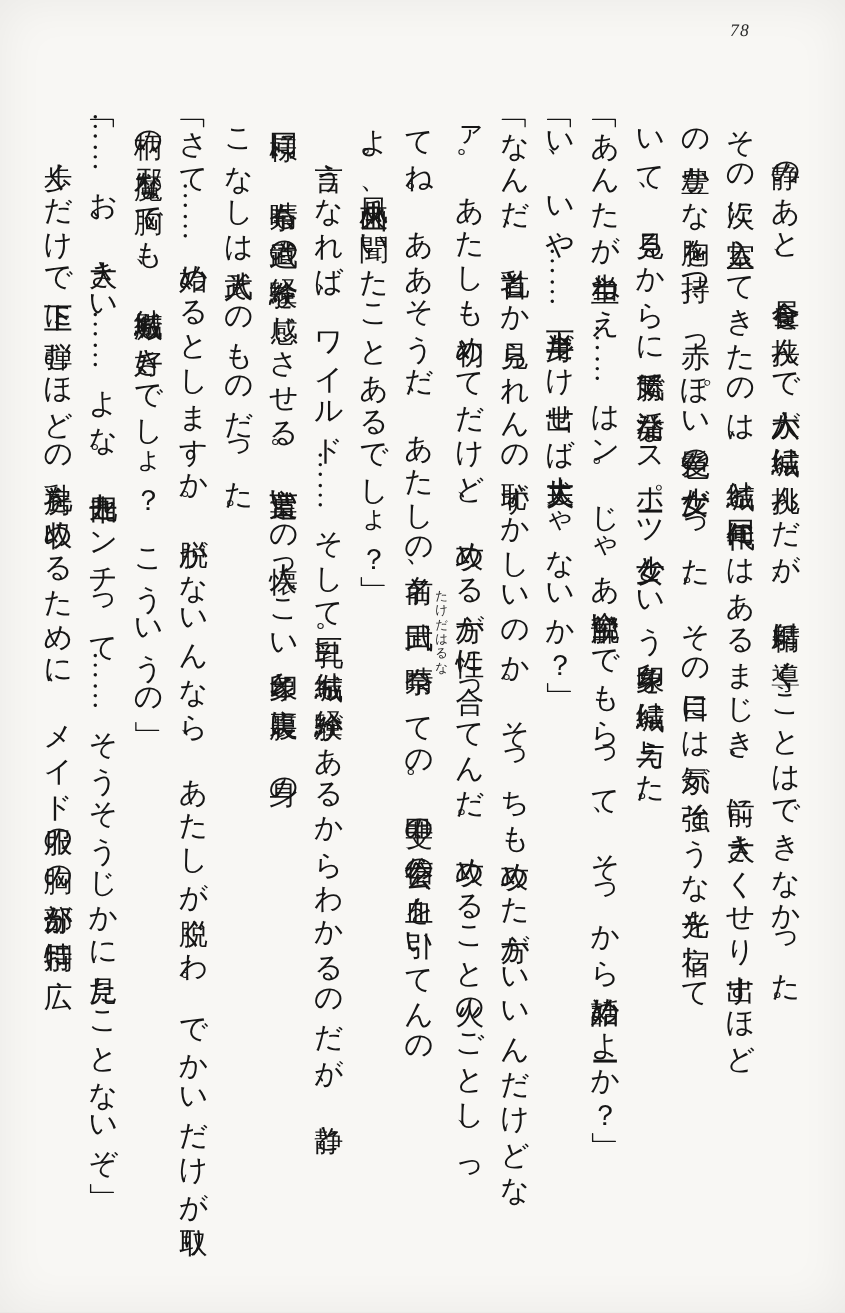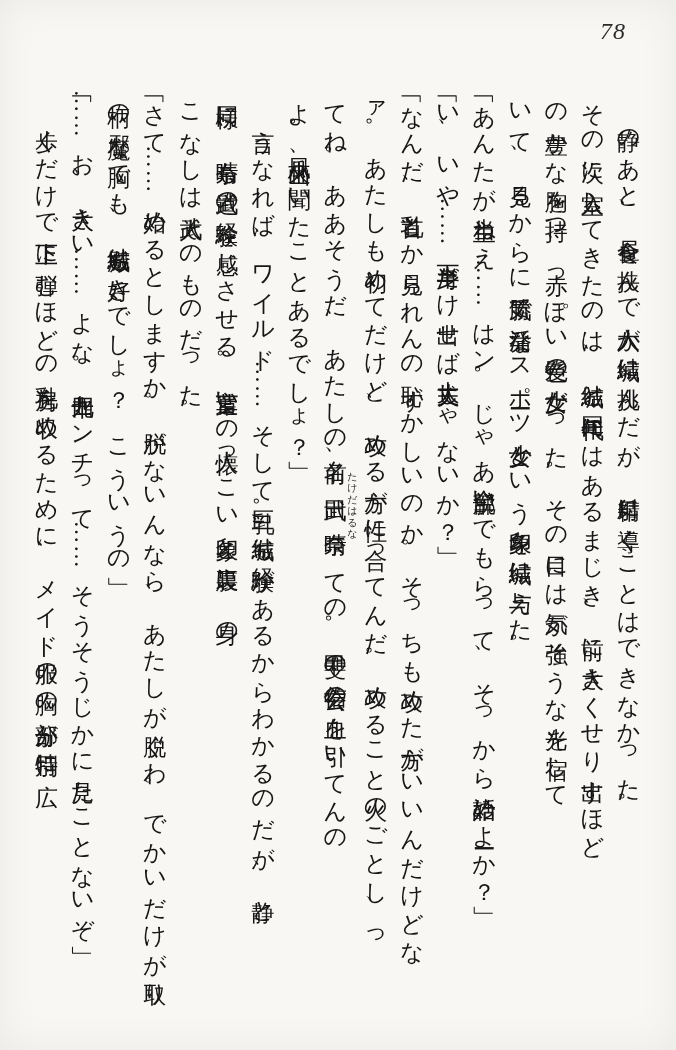--- a/index.html
+++ b/index.html
@@ -10,22 +10,22 @@
   }
   .page{
     position:relative;
     width:676px;height:1050px;
     background:#f8f7f4;
     overflow:hidden;
     box-shadow:inset 0 0 40px rgba(0,0,0,0.06);
   }
   .page-number{
     position:absolute;
-    top:18px;right:50px;
-    font-size:24px;
+    top:18px;right:76px;
+    font-size:14px;
     font-style:italic;
     color:#2a2a2a;
     letter-spacing:1px;
   }
   .text-block{
     position:absolute;
     top:88px;right:30px;
     height:956px;
     writing-mode:vertical-rl;
     text-orientation:mixed;

